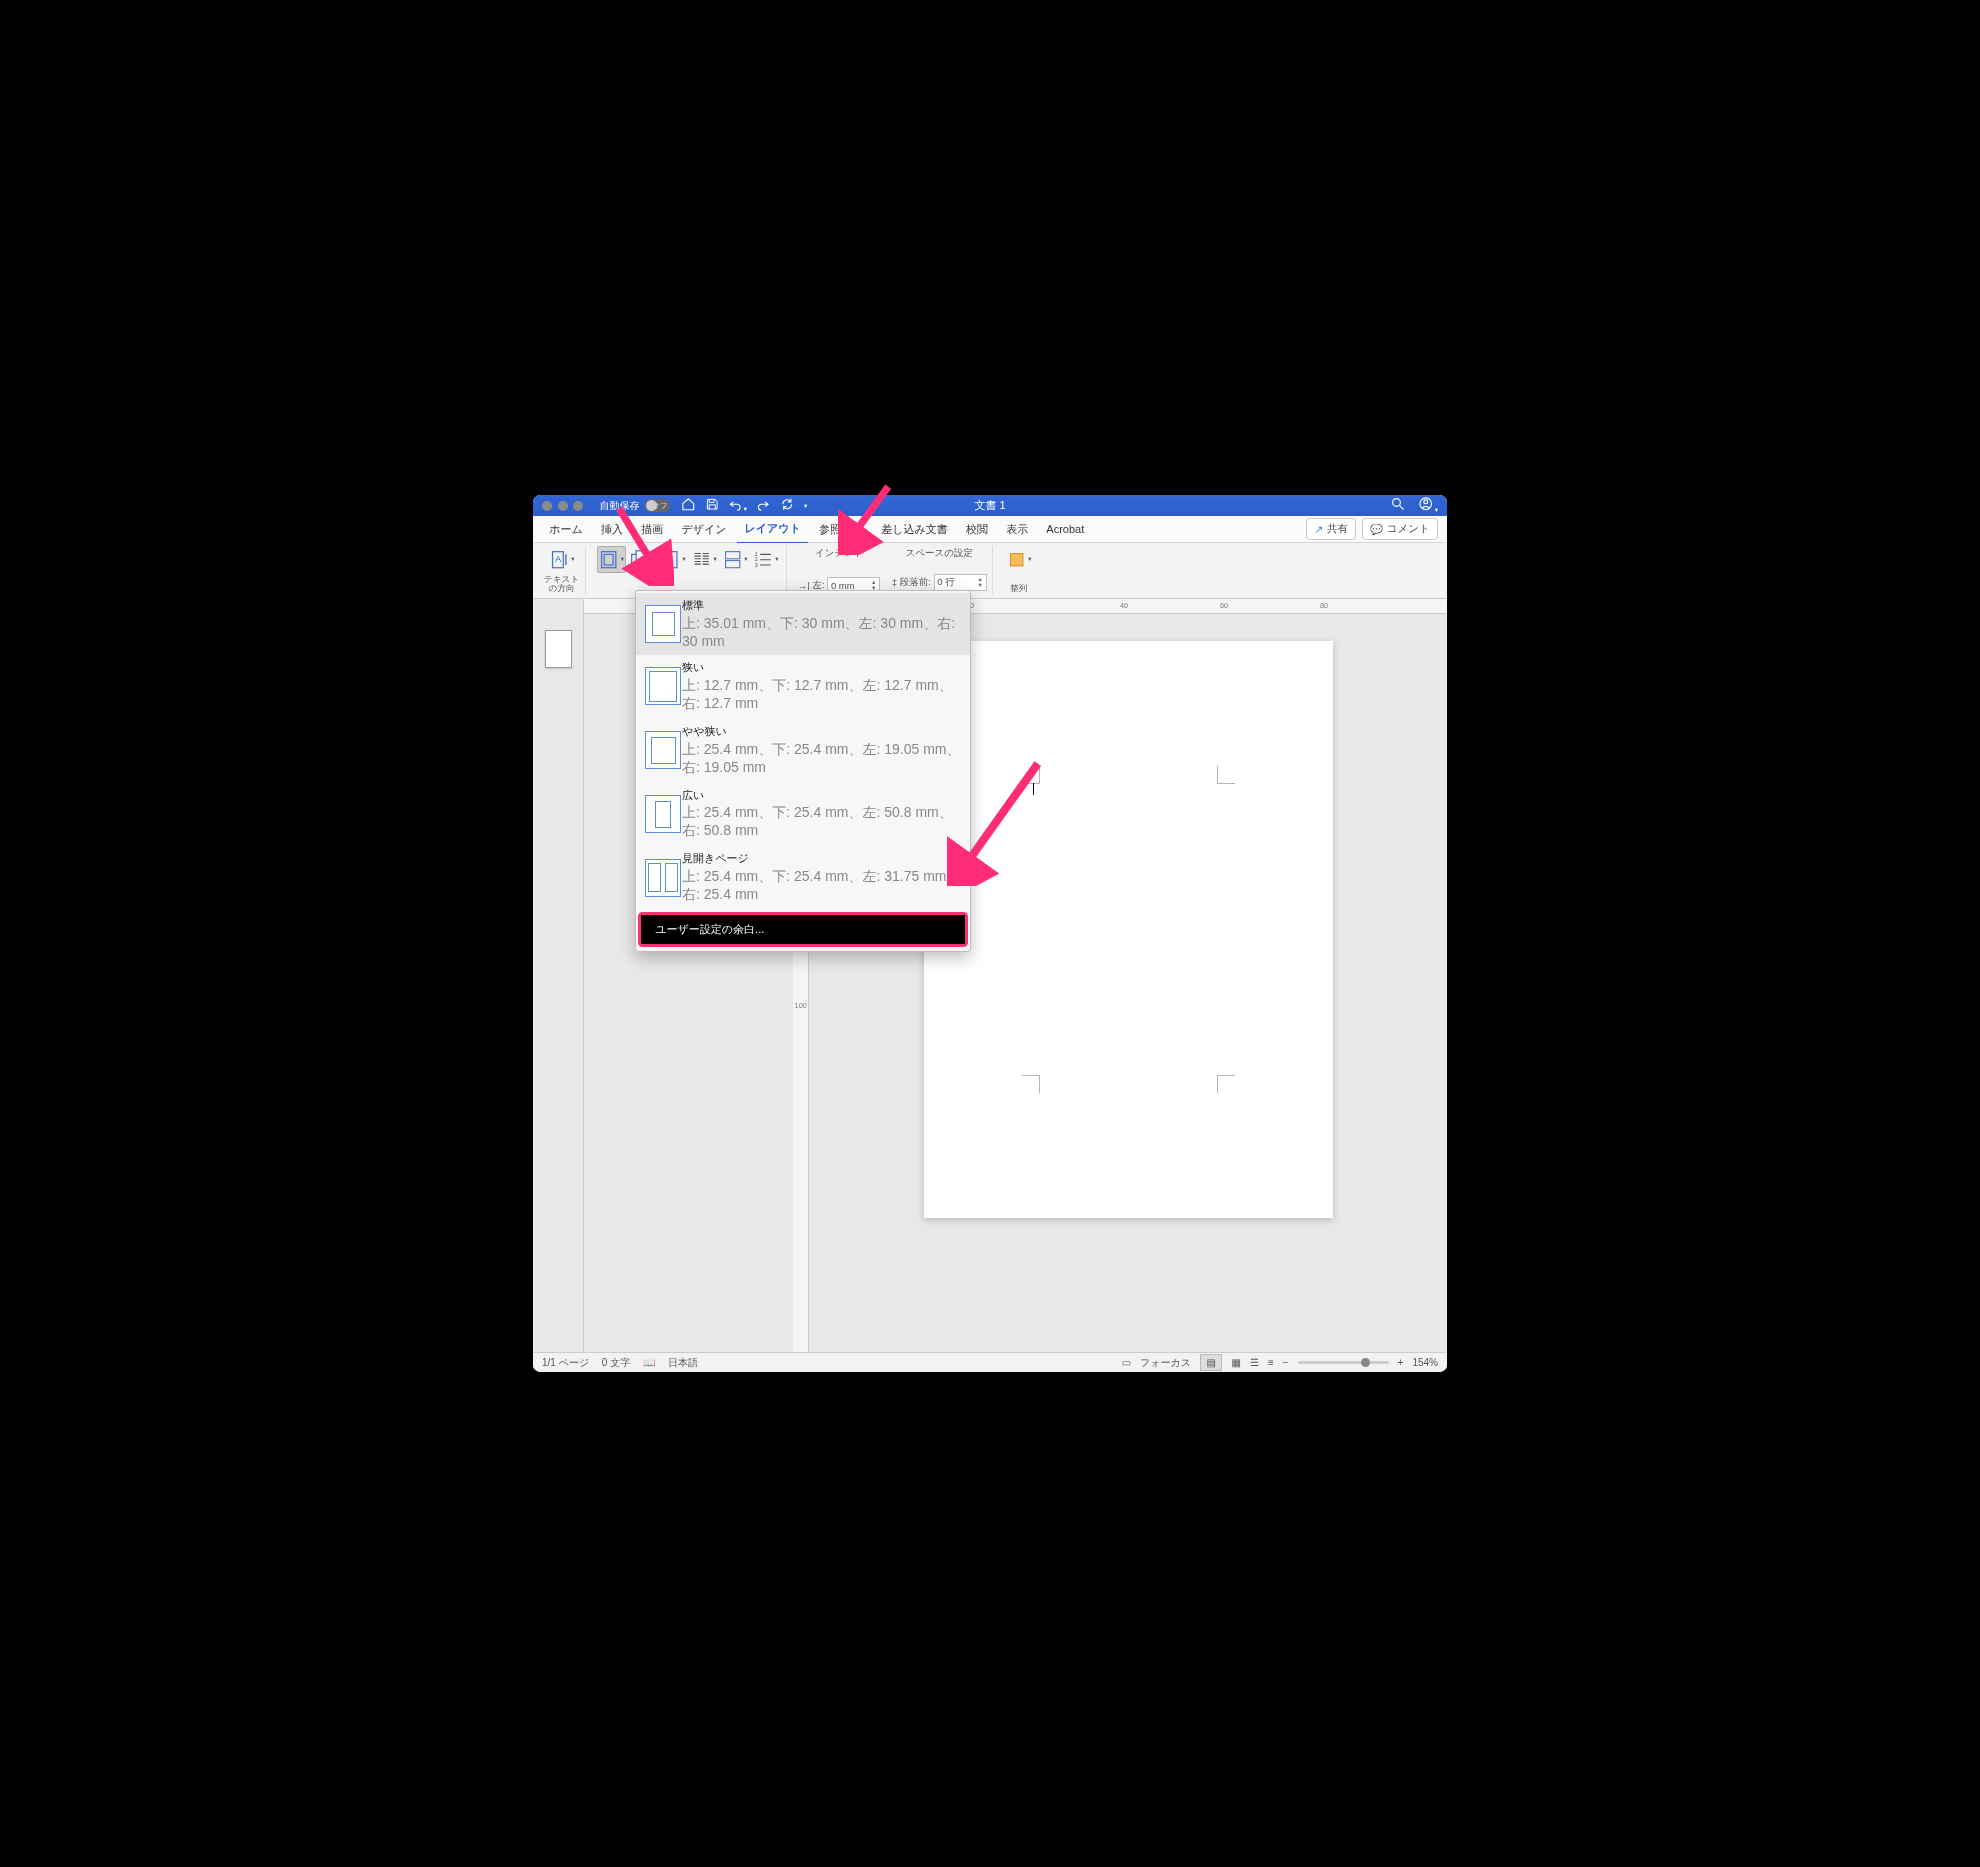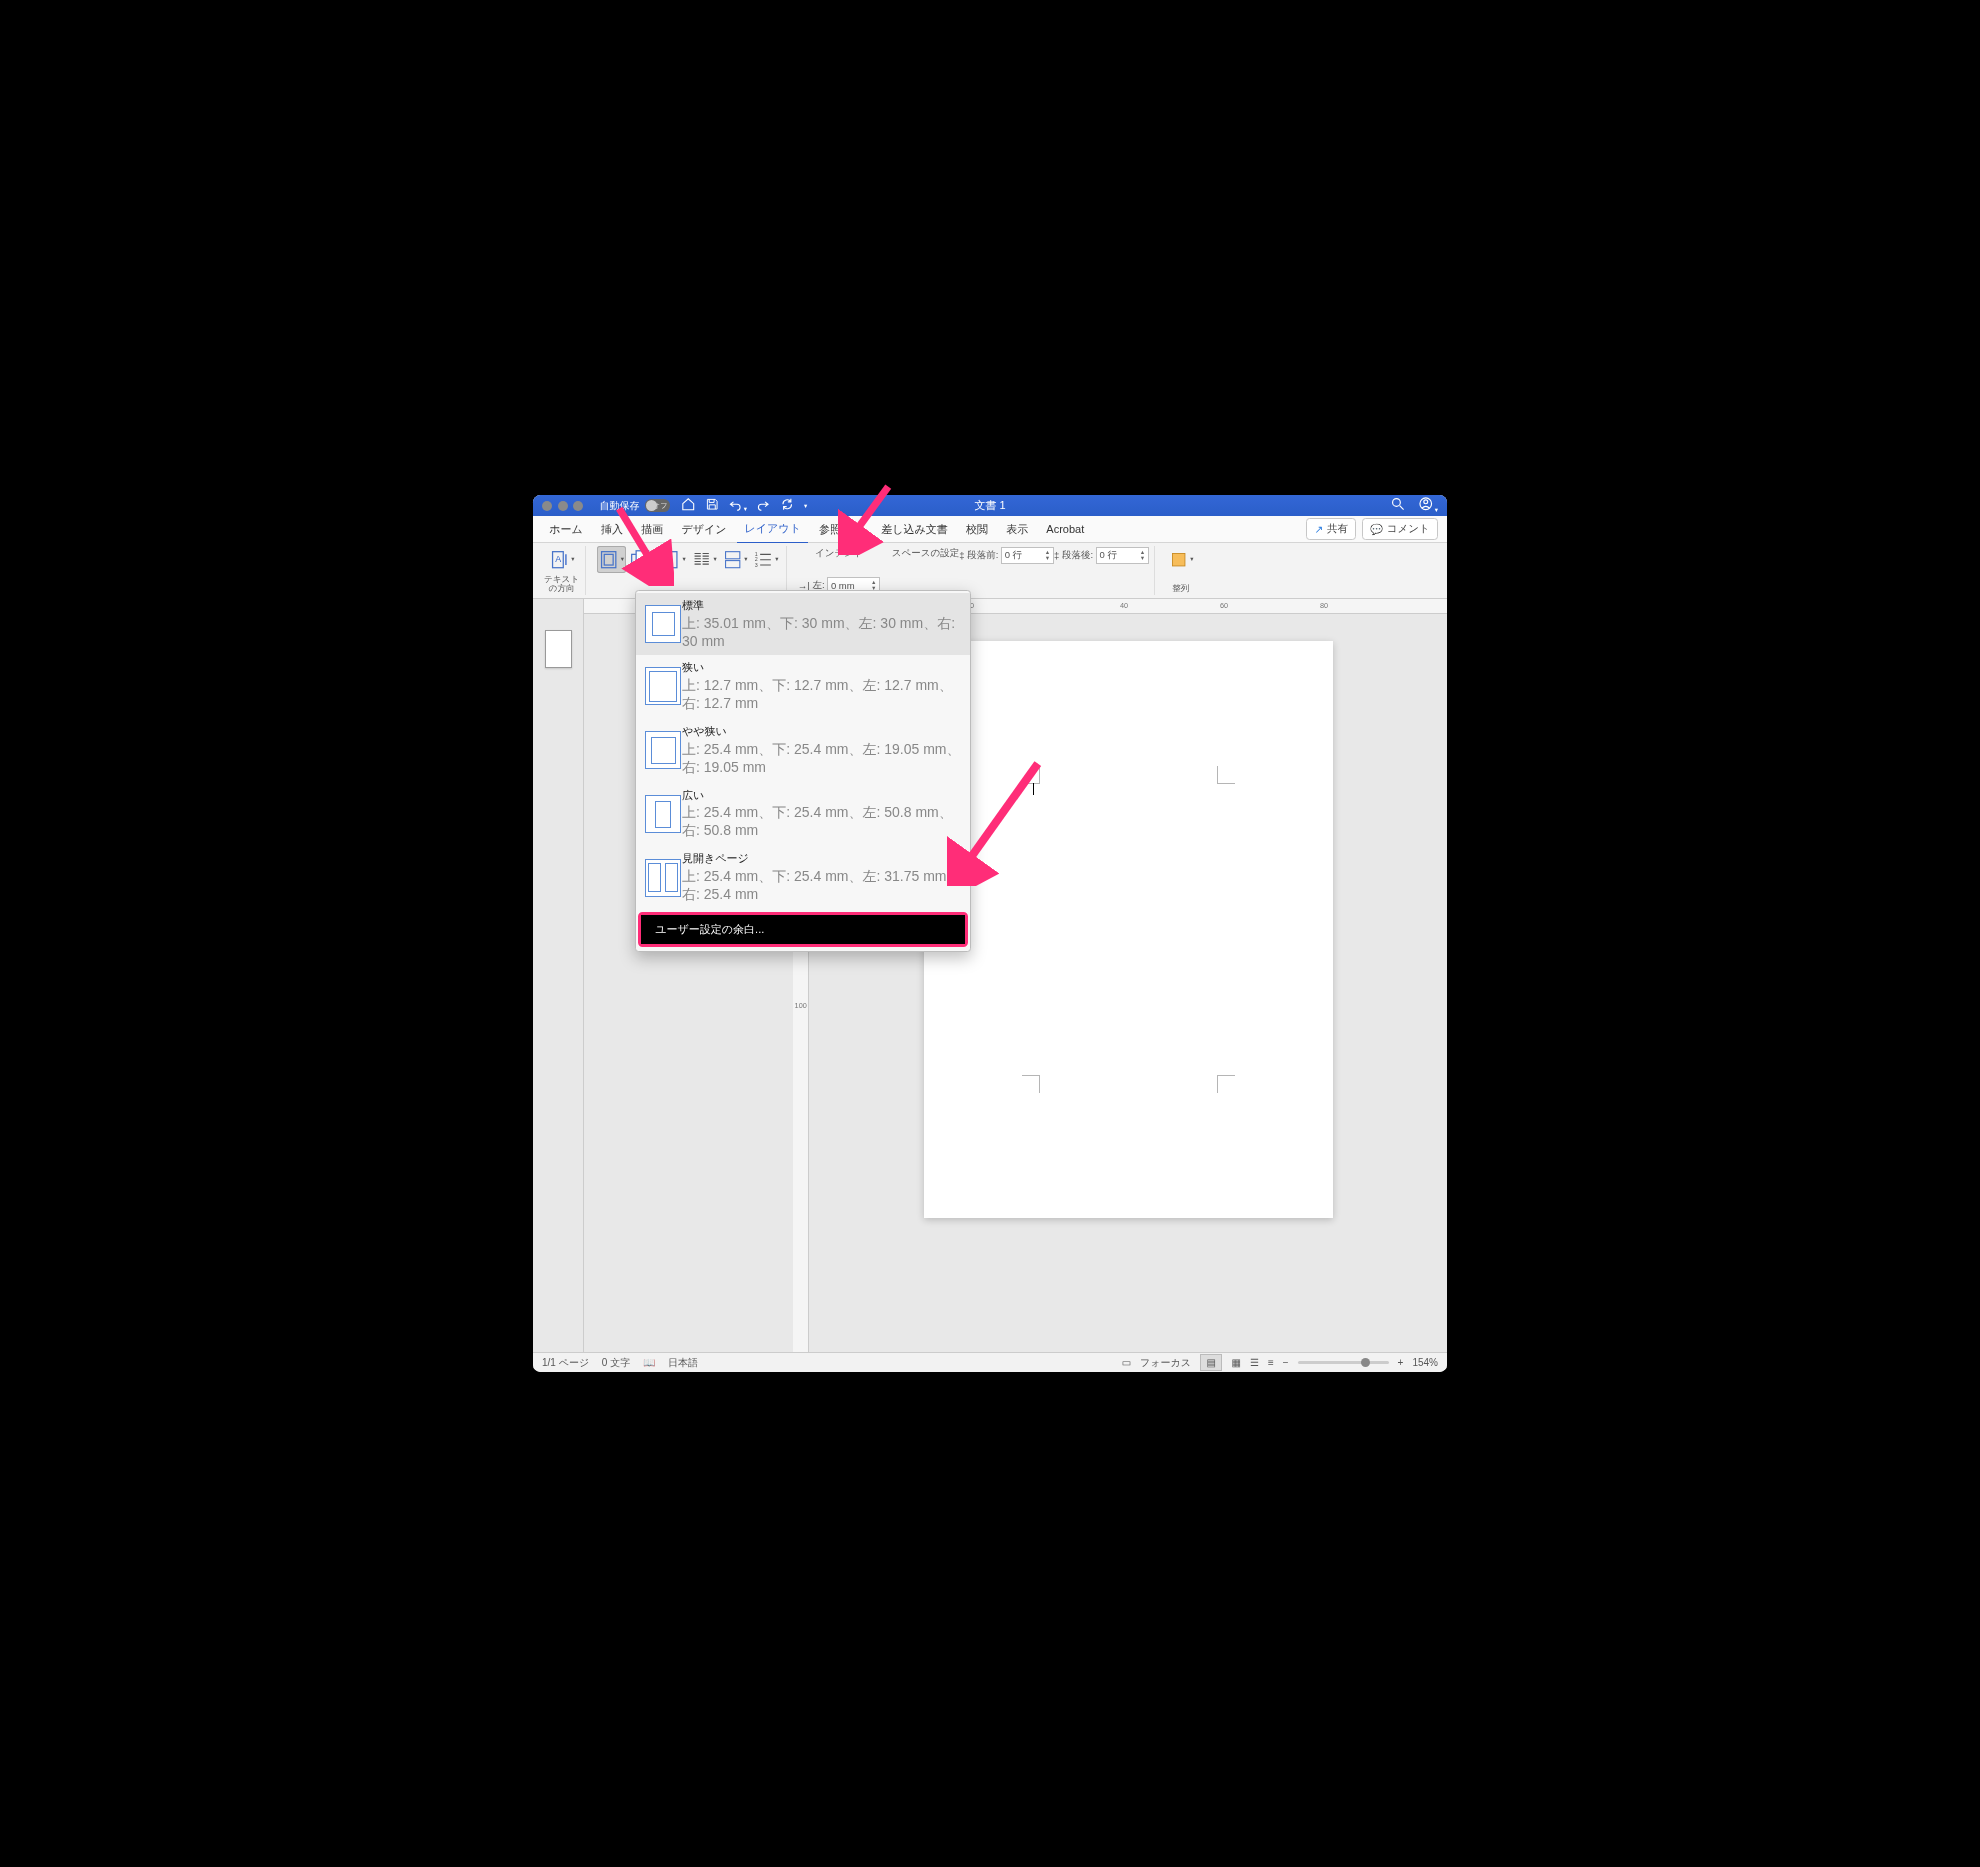--- a/index.html
+++ b/index.html
@@ -39,21 +39,21 @@
 .tabs {
   background: #fafafa;
   border-bottom: 0.9px solid #d5d5d5;
   display: flex;
   align-items: center;
   padding: 0 9px;
   height: 27px;
   gap: 3.6px;
 }
 .tab { font-size: 11px; color: #333; padding: 5.5px 7.3px; cursor: pointer; }
-.tab.active { color: #2b5ec9; border-bottom: 1.8px solid #2b5ec9; font-weight: 400; }
+.tab.active { color: #2b5ec9; border-bottom: 1.8px solid #2b5ec9; font-weight: 700; }
 .tabs-right { margin-left: auto; display: flex; gap: 5.5px; }
 .pill-btn { font-size: 10.5px; border: 0.9px solid #c7c7c7; background: #fff; border-radius: 3.6px; padding: 2.7px 7.3px; display: flex; align-items: center; gap: 3.6px; color: #444;}
 
 
 .ribbon {
   background: #f3f3f3;
   border-bottom: 0.9px solid #ccc;
   height: 56px;
   display: flex;
   padding: 2.7px 5.5px;
@@ -299,21 +299,21 @@
           <span style="width:12.7px"></span>
           <div class="num-input">
               <span>0 mm</span>
               <span class="spin">
                 <span>▲</span>
                 <span>▼</span>
               </span>
             </div>
         </div>
       </div>
-      <div style="display:flex; flex-direction:row; gap:0">
+      <div style="display:flex; flex-direction:column; gap:14px">
         <div class="hdr" style="font-size:9.5px; color:#555; text-align:center">スペースの設定</div>
         <div style="display:flex; align-items:center; gap:2.7px; font-size:9.5px; color:#555">
           <span>‡</span>
           <span>段落前:</span>
           <div class="num-input">
               <span>0 行</span>
               <span class="spin">
                 <span>▲</span>
                 <span>▼</span>
               </span>

